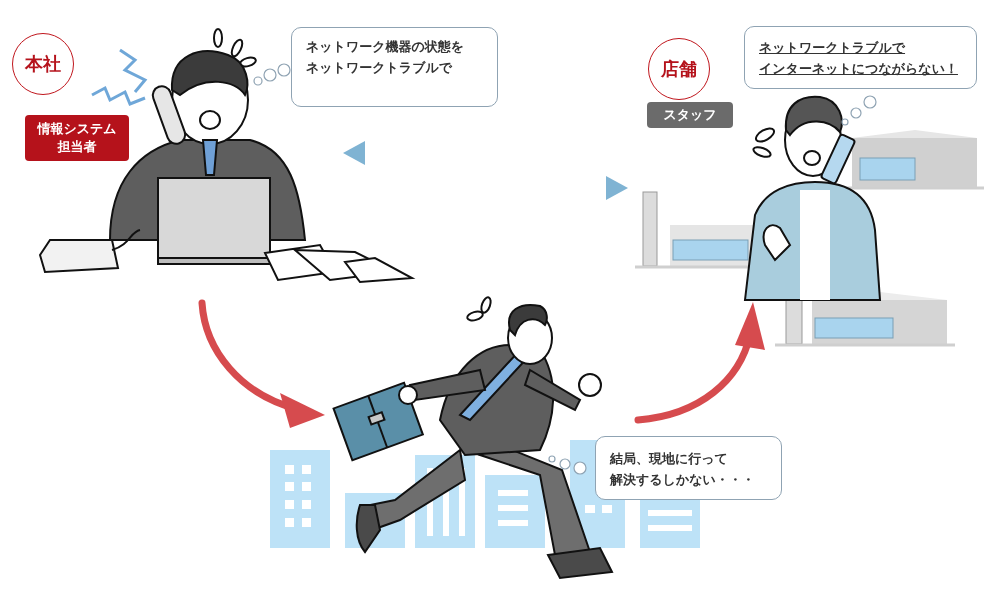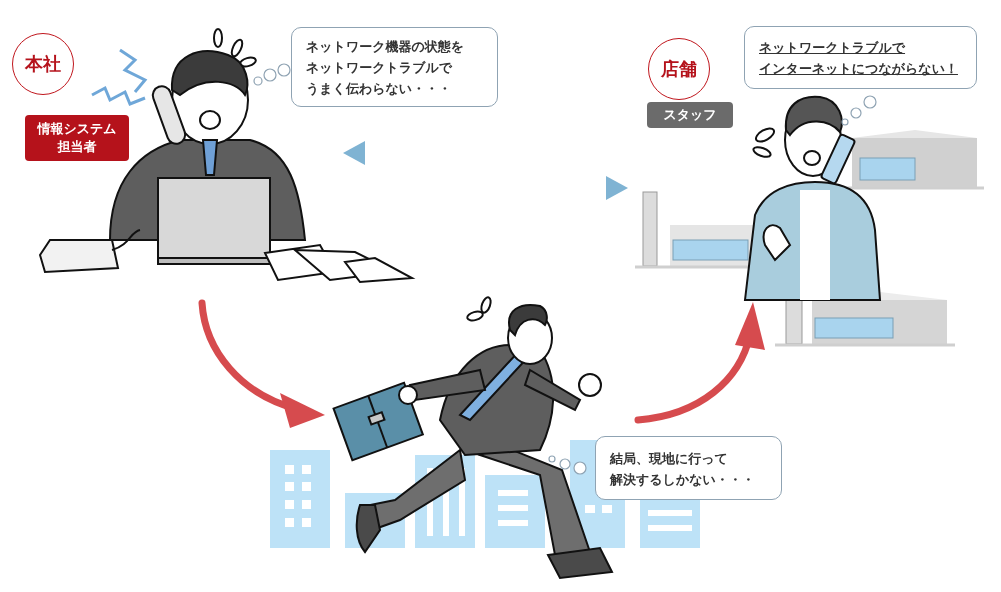--- a/index.html
+++ b/index.html
@@ -198,21 +198,20 @@
   <span>店舗</span>
 </div>
 
 <div class="role-badge" style="left:647px;top:102px;width:86px;height:26px;background:#6b6b6b;">
   <span>スタッフ</span>
 </div>
 
 <div class="bubble" style="left:291px;top:27px;width:207px;height:80px;">
   <div>ネットワーク機器の状態を</div>
   <div>ネットワークトラブルで</div>
-  <div>うまく伝わらない・・・</div>
 </div>
 
 <div class="bubble" style="left:744px;top:26px;width:233px;height:63px;padding-top:10px;text-decoration:underline;">
   <div>ネットワークトラブルで</div>
   <div>インターネットにつながらない！</div>
 </div>
 
 <div class="bubble" style="left:595px;top:436px;width:187px;height:64px;padding-top:11px;">
   <div>結局、現地に行って</div>
   <div>解決するしかない・・・</div>

